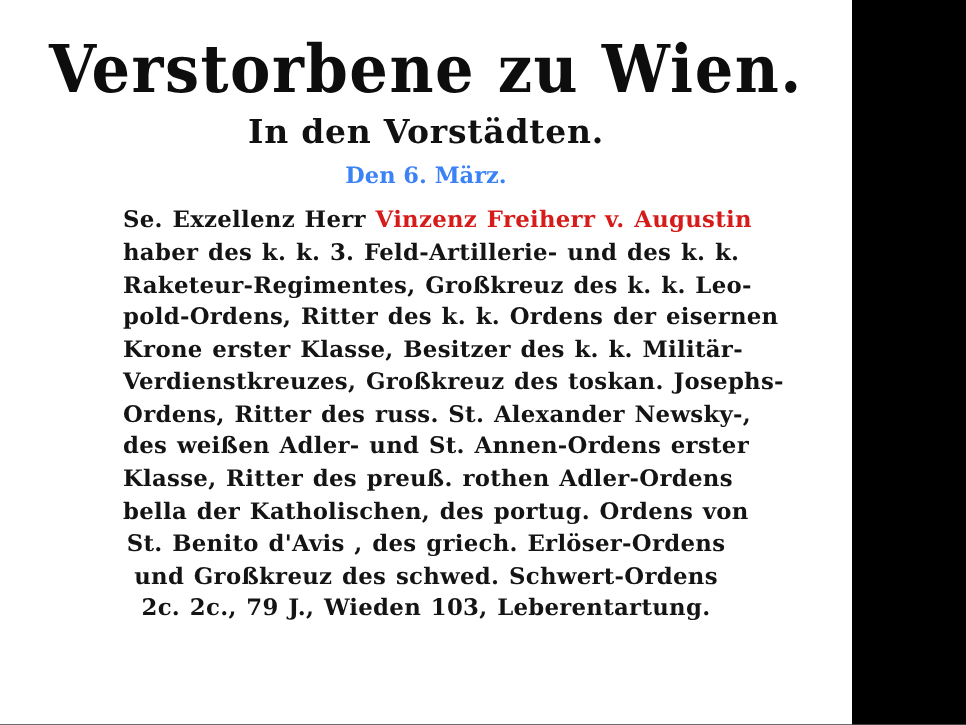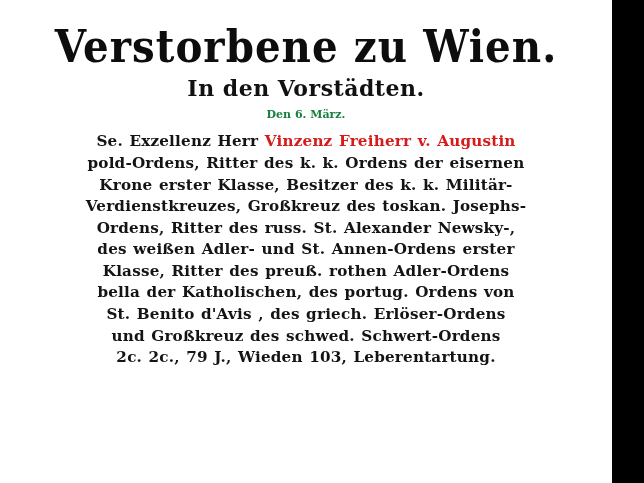--- a/index.html
+++ b/index.html
@@ -8,21 +8,21 @@
     background: #000000;
   }
   body {
     width: 644px;
     height: 483px;
     overflow: hidden;
     font-family: "DejaVu Serif", serif;
   }
   .page {
     position: relative;
-    width: 612px;
+    width: 568px;
     height: 483px;
     background: #ffffff;
     box-sizing: border-box;
     padding: 10px 30px 10px 30px;
     color: #111111;
   }
   .headline {
     text-align: center;
     font-family: "DejaVu Serif", serif;
     font-weight: bold;
@@ -41,23 +41,23 @@
     font-size: 22px;
     line-height: 1.1;
     margin: 4px 0 4px 0;
     letter-spacing: 0.5px;
     color: #111111;
   }
   .dateline {
     text-align: center;
     font-family: "DejaVu Serif", serif;
     font-weight: bold;
-    font-size: 11px;
+    font-size: 15px;
     margin: 8px 0 10px 0;
-    color: #15803d;
+    color: #3b82f6;
   }
   .entry {
     font-family: "DejaVu Serif", serif;
     font-weight: bold;
     font-size: 15.2px;
     line-height: 1.42;
     text-align: justify;
     text-align-last: center;
     letter-spacing: 0.2px;
     color: #141414;
@@ -85,20 +85,22 @@
   <div class="headline blackletterish">Verstorbene zu Wien.</div>
 
   <div class="subhead blackletterish">In den Vorstädten.</div>
 
   <div class="dateline">Den 6. März.</div>
 
   <div class="entry">
     <span class="line">
       <span>Se. Exzellenz Herr </span><span class="name">Vinzenz Freiherr v. Augustin</span>
     </span>
+    <span class="line">haber des k. k. 3. Feld-Artillerie- und des k. k.</span>
+    <span class="line">Raketeur-Regimentes, Großkreuz des k. k. Leo-</span>
     <span class="line">pold-Ordens, Ritter des k. k. Ordens der eisernen</span>
     <span class="line">Krone erster Klasse, Besitzer des k. k. Militär-</span>
     <span class="line">Verdienstkreuzes, Großkreuz des toskan. Josephs-</span>
     <span class="line">Ordens, Ritter des russ. St. Alexander Newsky-,</span>
     <span class="line">des weißen Adler- und St. Annen-Ordens erster</span>
     <span class="line">Klasse, Ritter des preuß. rothen Adler-Ordens</span>
     <span class="line">bella der Katholischen, des portug. Ordens von</span>
     <span class="line">St. Benito d'Avis , des griech. Erlöser-Ordens</span>
     <span class="line">und Großkreuz des schwed. Schwert-Ordens</span>
     <span class="line">2c. 2c., 79 J., Wieden 103, Leberentartung.</span>

